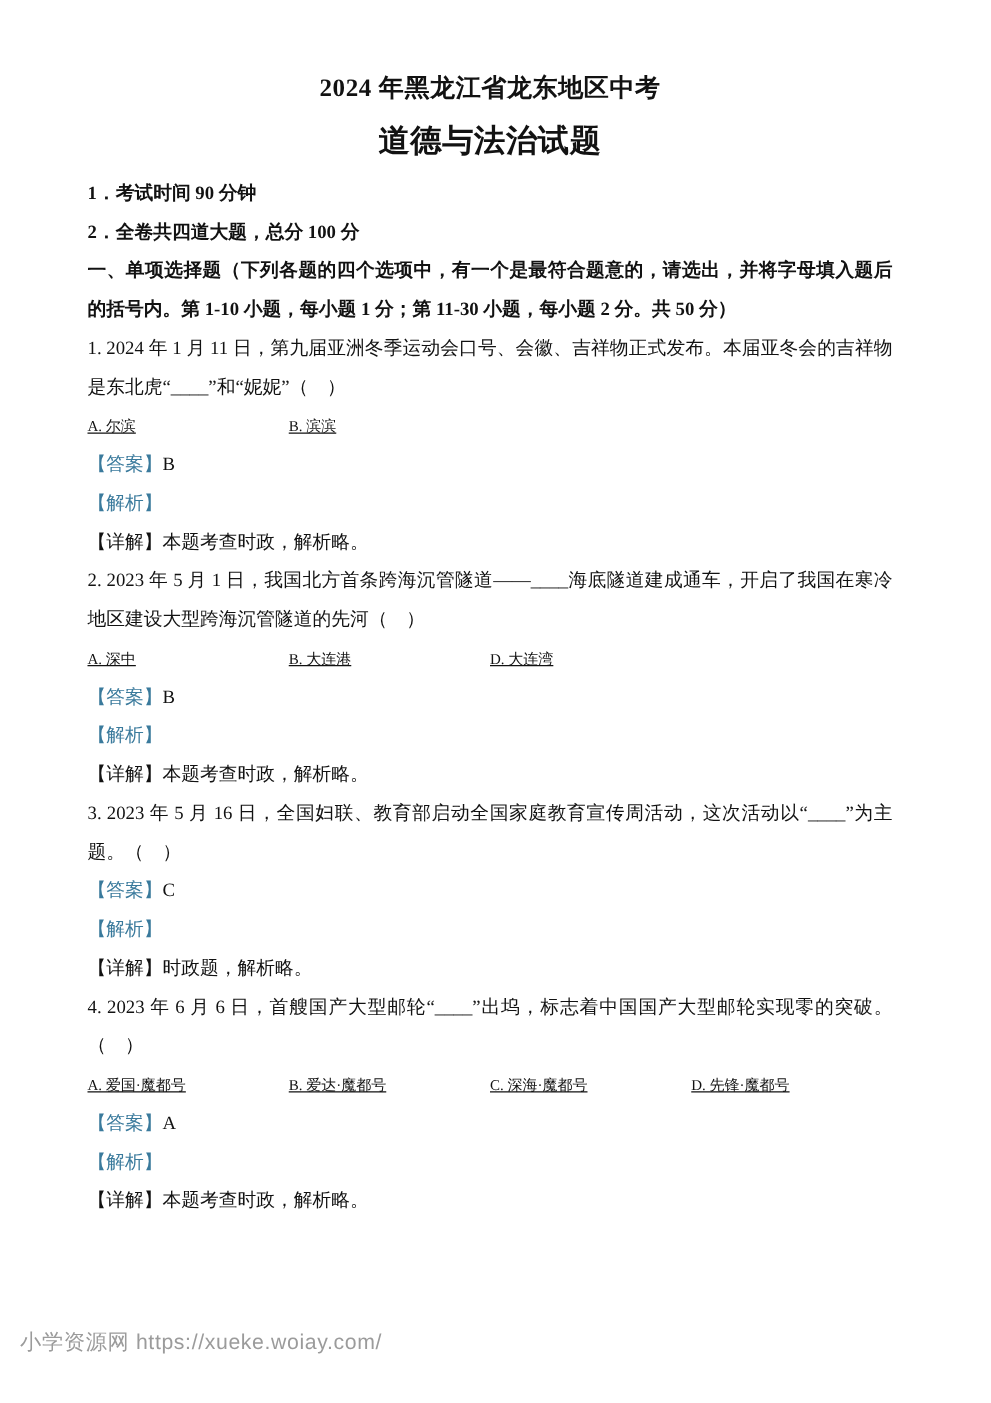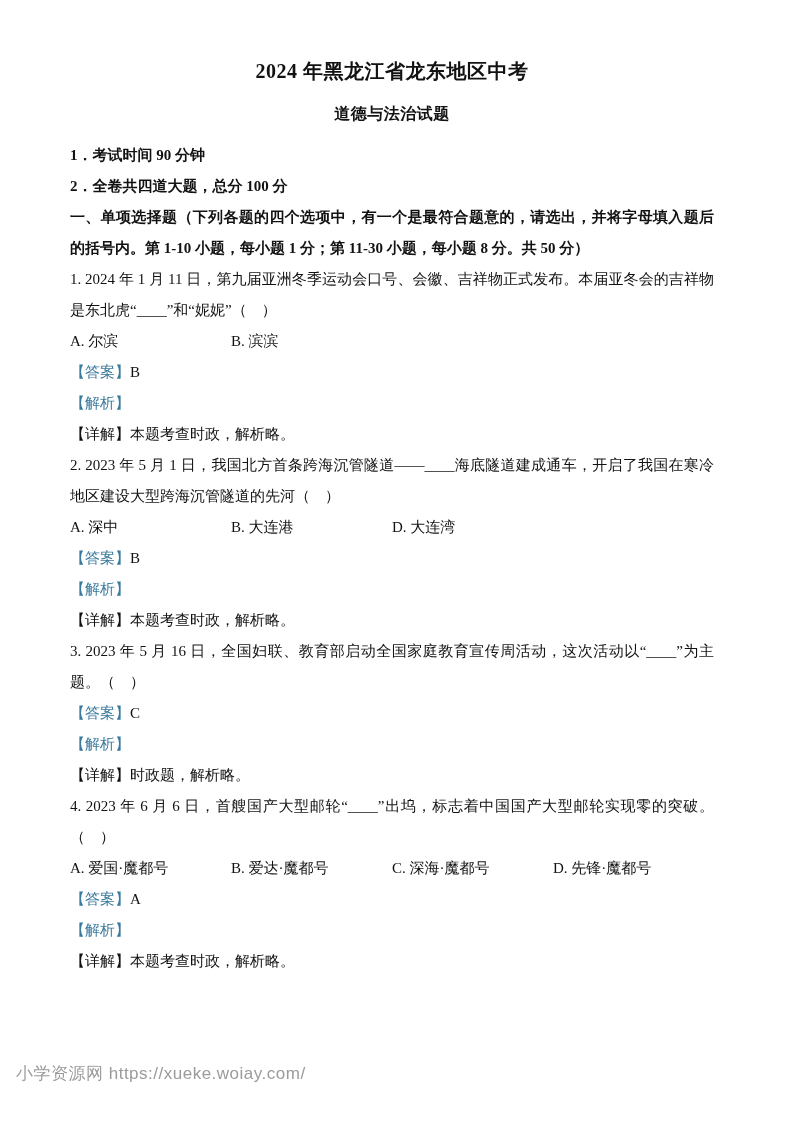--- a/index.html
+++ b/index.html
@@ -19,30 +19,30 @@
     padding:58px 70px 16px 70px;
     position:relative;
   }
   .title{
     text-align:center;font-weight:bold;
     font-size:20px;line-height:26px;
     margin:0 0 17px 0;letter-spacing:0.5px;
   }
   .subtitle{
     text-align:center;font-weight:bold;
-    font-size:16px;line-height:26px;
+    font-size:25px;line-height:26px;
     margin:0 0 13px 0;letter-spacing:0.5px;
   }
   p{margin:0;font-size:15px;line-height:31px;}
   .bold{font-weight:bold;}
   .section-heading{font-weight:bold;text-align:justify;}
   .q-block{margin:0;}
   .stem{text-align:justify;}
   .options{
-    display:grid;font-size:15px;line-height:31px;
+    display:grid;font-size:12px;line-height:31px;text-decoration:underline;
   }
   .cols-4{grid-template-columns:25% 25% 25% 25%;}
   .cols-2{grid-template-columns:50% 50%;}
   .tag{color:var(--tag-color);}
   .footer{
     position:absolute;left:16px;right:0;top:1062px;
     text-align:left;
     font-family:Liberation Sans, sans-serif;
     font-size:17px;color:var(--footer-color);
     letter-spacing:0.5px;
@@ -51,21 +51,21 @@
 </head>
 <body>
 
 <div class="page">
 
   <h1 class="title">2024 年黑龙江省龙东地区中考</h1>
   <h2 class="subtitle">道德与法治试题</h2>
 
   <p class="bold">1．考试时间 90 分钟</p>
   <p class="bold">2．全卷共四道大题，总分 100 分</p>
-  <p class="section-heading">一、单项选择题（下列各题的四个选项中，有一个是最符合题意的，请选出，并将字母填入题后的括号内。第 1-10 小题，每小题 1 分；第 11-30 小题，每小题 8 分。共 50 分）</p>
+  <p class="section-heading">一、单项选择题（下列各题的四个选项中，有一个是最符合题意的，请选出，并将字母填入题后的括号内。第 1-10 小题，每小题 1 分；第 11-30 小题，每小题 2 分。共 50 分）</p>
 
   <section class="q-block">
     <p class="stem">1. 2024 年 1 月 11 日，第九届亚洲冬季运动会口号、会徽、吉祥物正式发布。本届亚冬会的吉祥物是东北虎“____”和“妮妮”（　）</p>
     <div class="options cols-4">
       <span>A. 尔滨</span>
       <span>B. 滨滨</span>
     </div>
     <p><span class="tag">【答案】</span><span>B</span></p>
     <p><span class="tag">【解析】</span></p>
     <p><span>【详解】</span><span>本题考查时政，解析略。</span></p>

